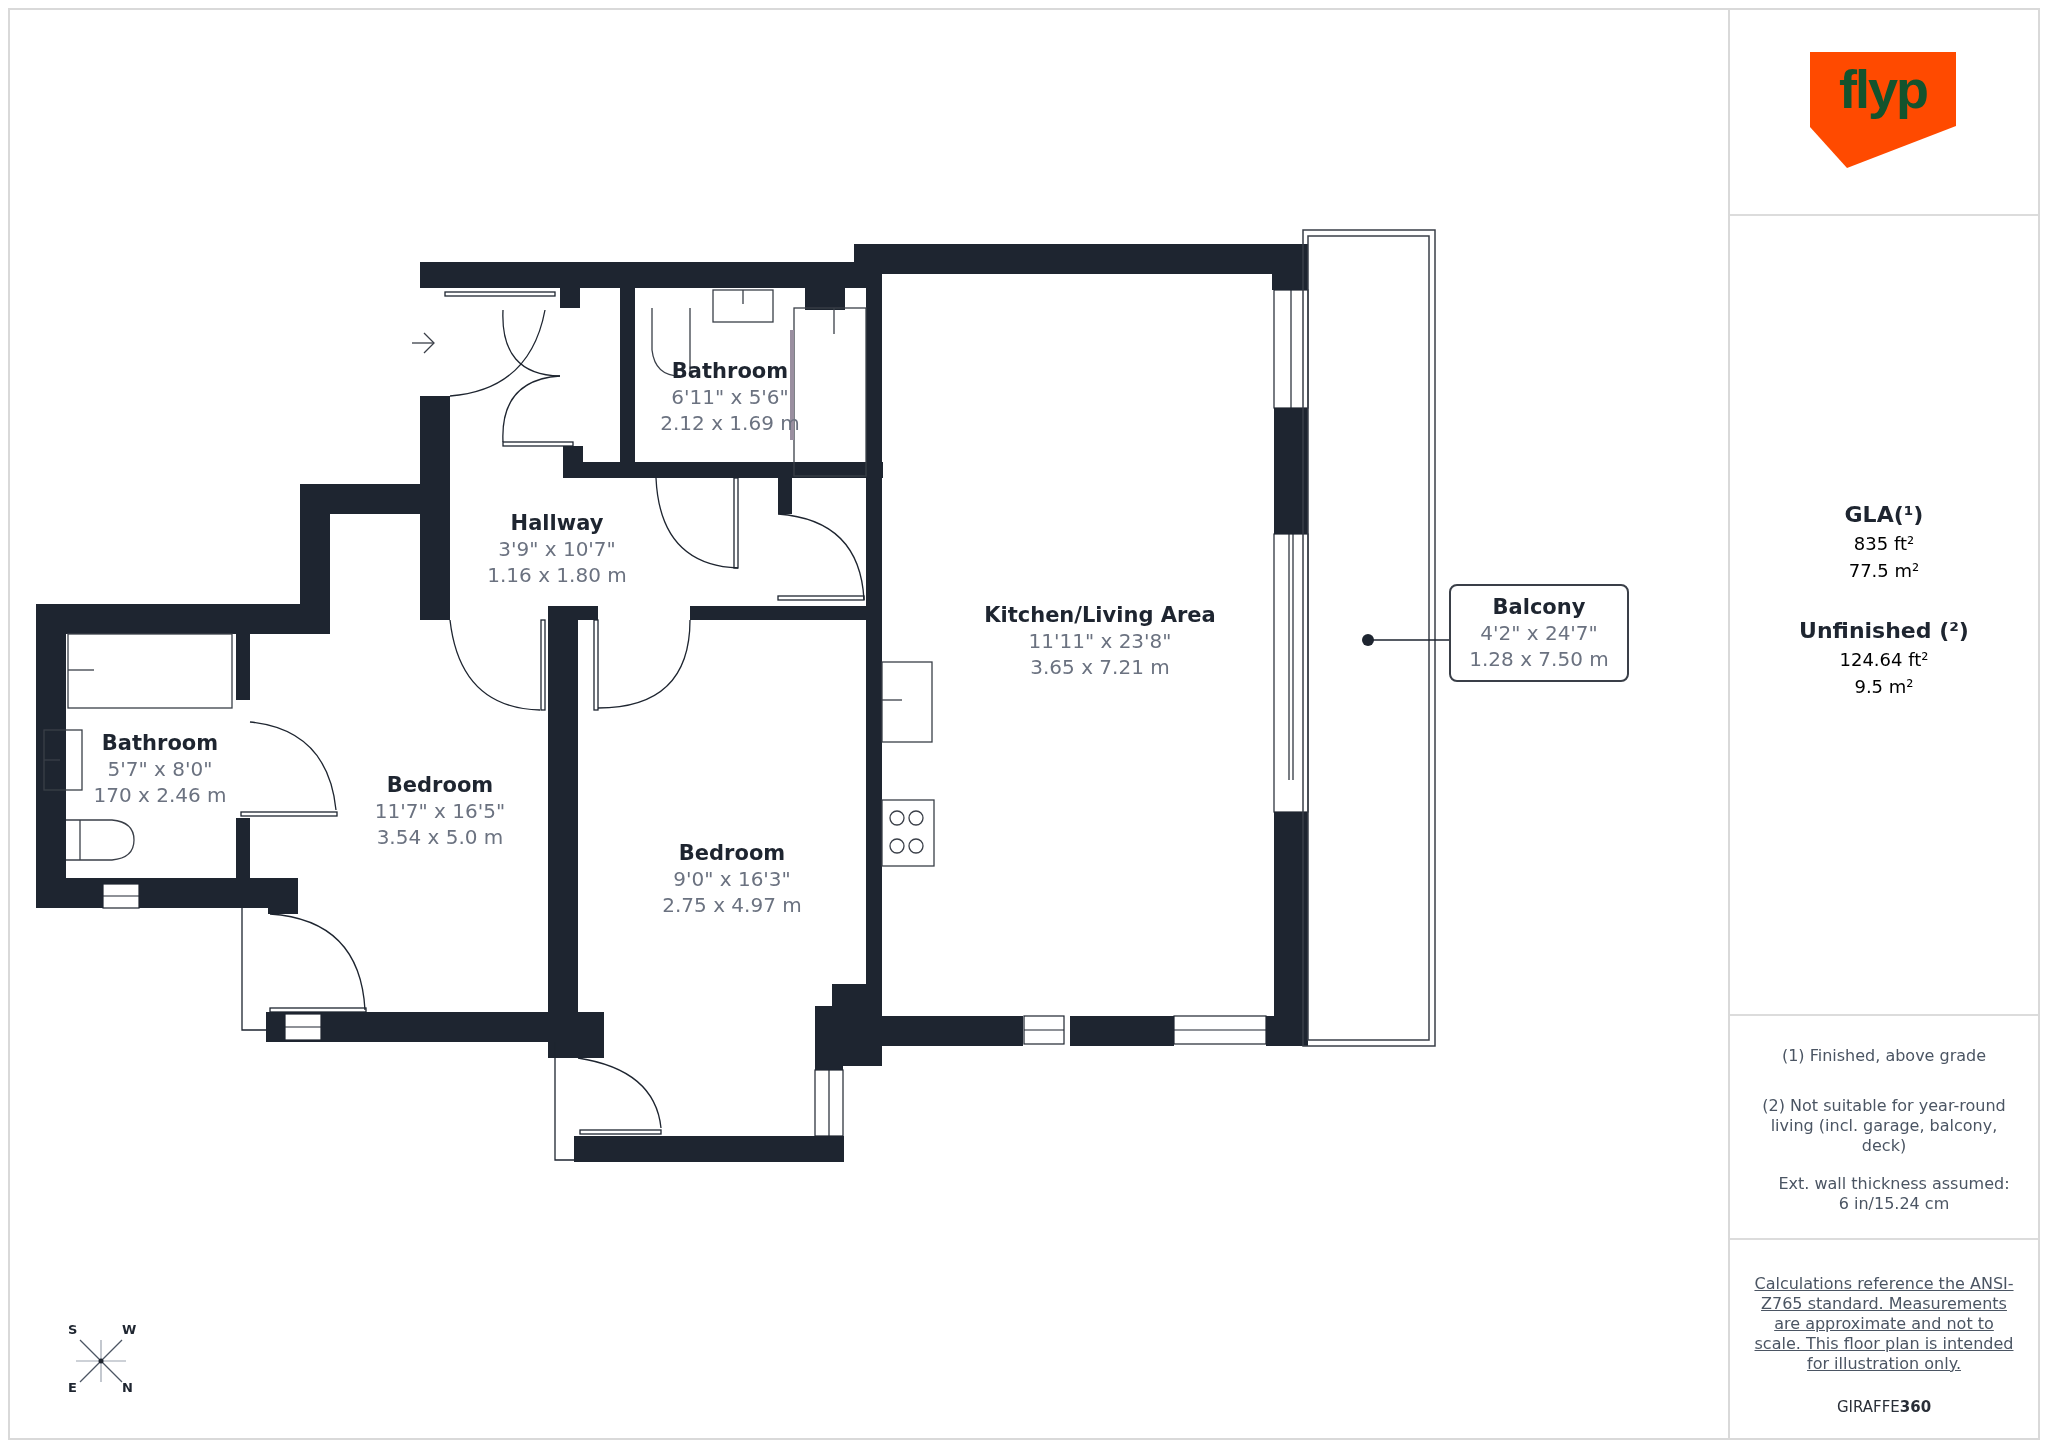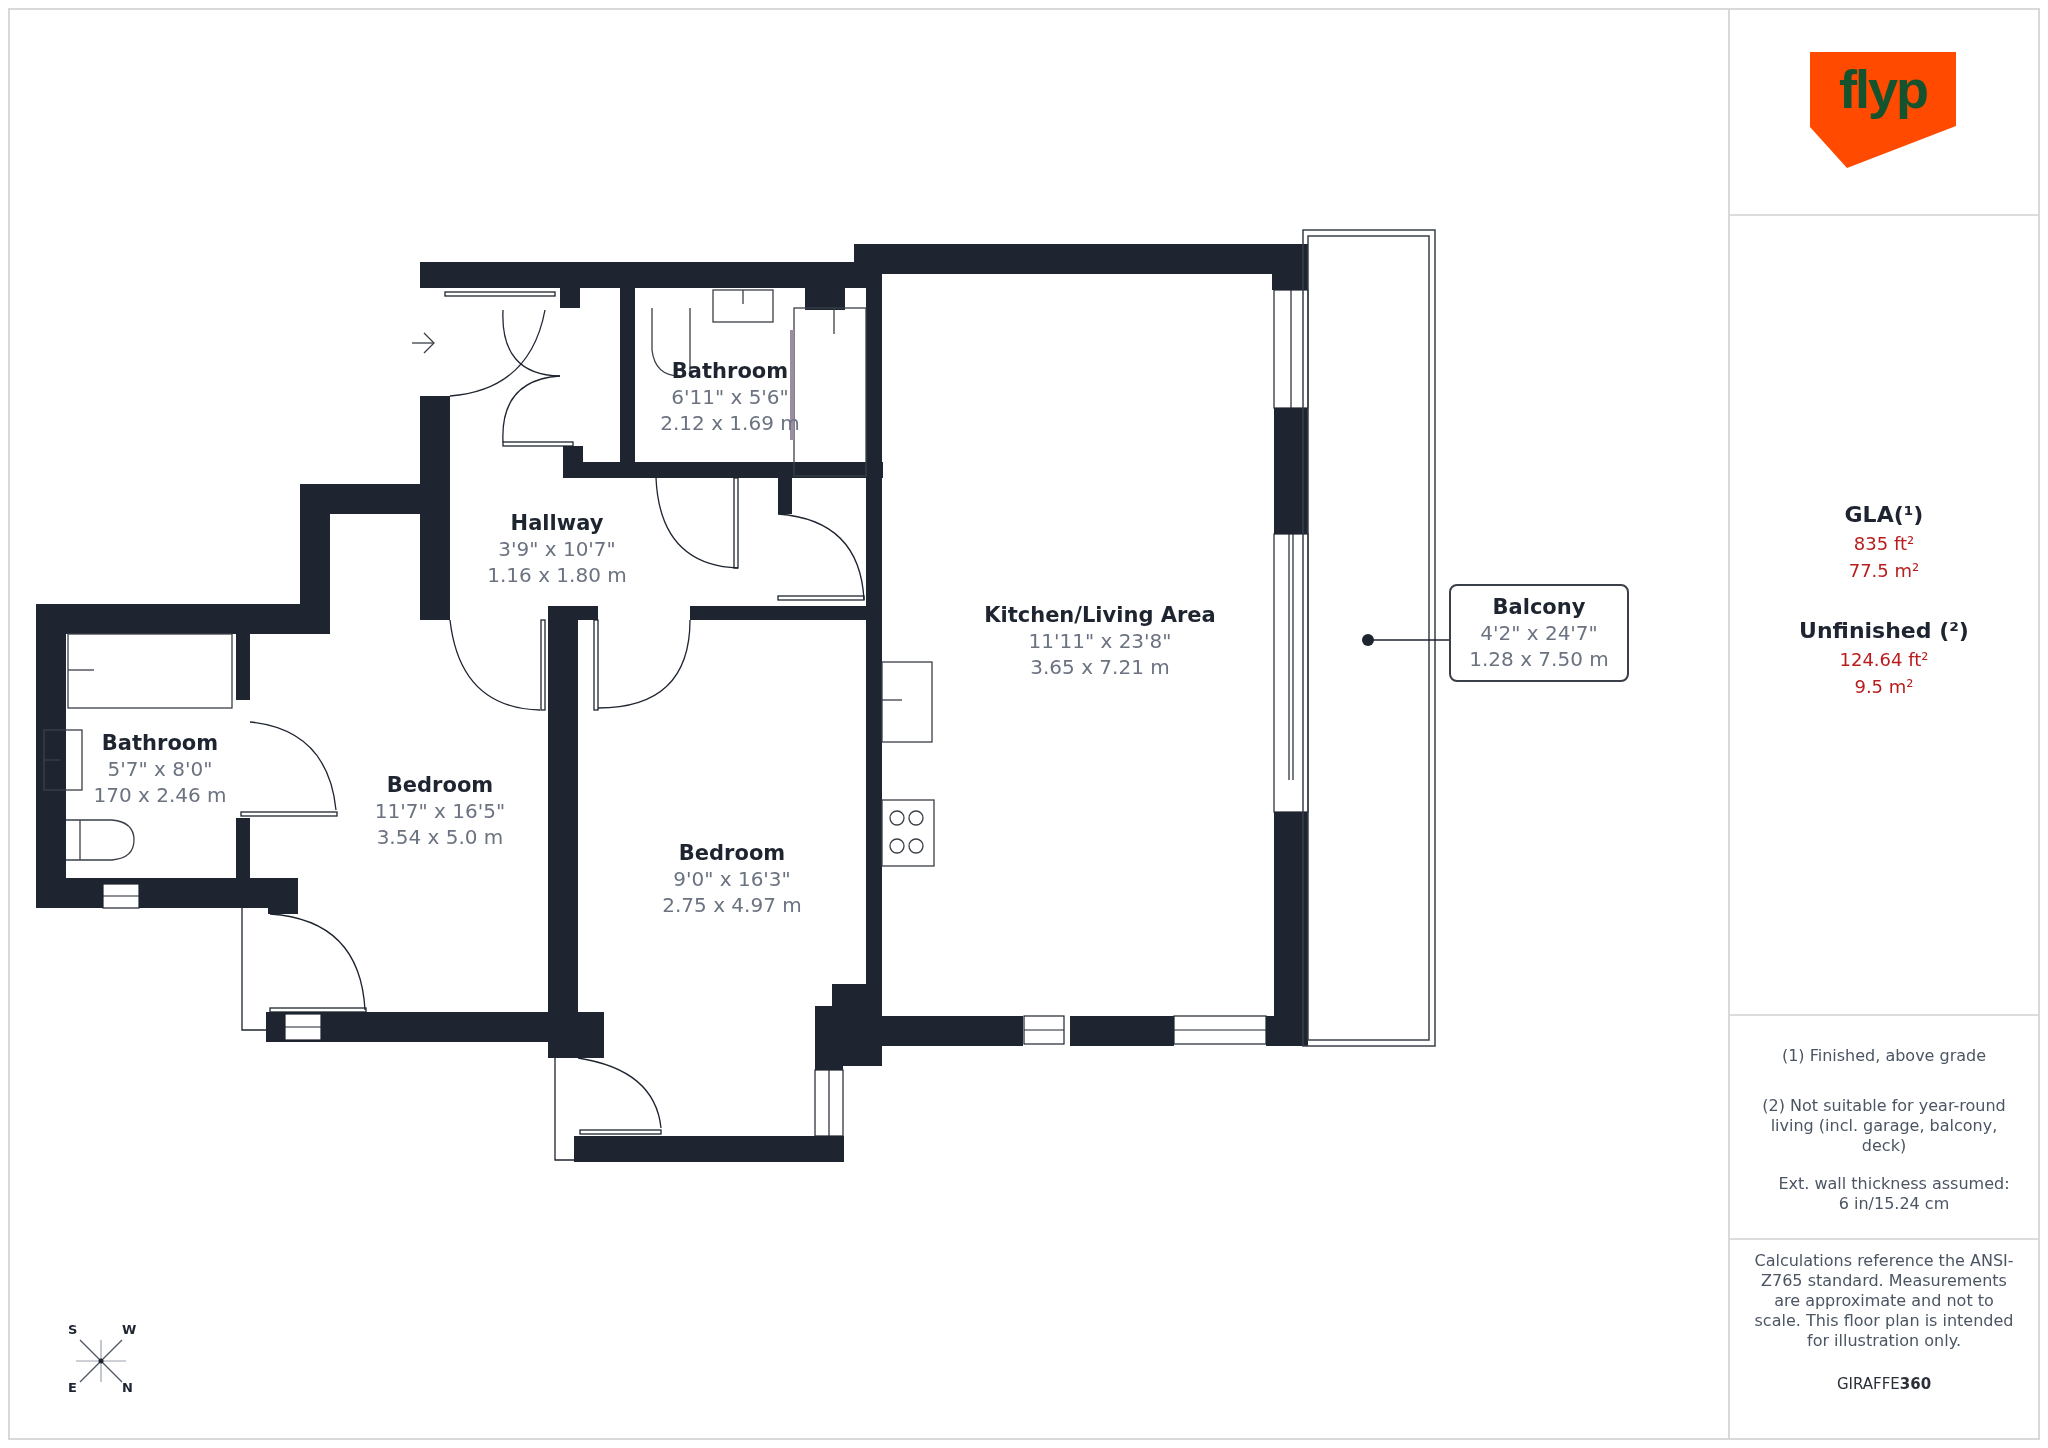--- a/index.html
+++ b/index.html
@@ -8,21 +8,21 @@
   .plan-area { position: absolute; left: 10px; top: 10px; width: 1718px; height: 1428px; }
   .side { position: absolute; left: 1728px; top: 10px; width: 310px; height: 1428px; border-left: 2px solid #d9d9d9; box-sizing: border-box; }
   .side-sec { position: absolute; left: 0; width: 100%; border-bottom: 2px solid #dcdcdc; box-sizing: border-box; text-align: center; }
   .logo-sec { top: 0; height: 206px; }
   .area-sec { top: 206px; height: 800px; }
   .notes-sec { top: 1006px; height: 224px; }
   .legal-sec { top: 1230px; height: 198px; border-bottom: none; }
   .logo { position: absolute; left: 80px; top: 42px; width: 146px; height: 116px; }
   .logo-text { position: absolute; left: 80px; top: 48px; width: 146px; text-align: center; color: #14532d; font-family: "Liberation Sans", sans-serif; font-weight: bold; font-size: 54px; letter-spacing: -2px; }
   .area-title { font-family: "DejaVu Sans", sans-serif; font-weight: bold; color: #1e2530; font-size: 22px; }
-  .area-val { font-family: "DejaVu Sans", sans-serif; color: #b91c1c; font-size: 18px; margin-top: 6px; }
+  .area-val { font-family: "DejaVu Sans", sans-serif; color: #000000; font-size: 18px; margin-top: 6px; }
   .note { font-family: "DejaVu Sans", sans-serif; color: #4b5563; font-size: 16px; line-height: 20px; padding: 0 24px; }
   .brand { font-family: "DejaVu Sans", sans-serif; color: #2a2f38; font-size: 15px; margin-top: 24px; }
   .brand b { font-weight: bold; }
   .room-label { position: absolute; text-align: center; white-space: nowrap; }
   .room-name { font-family: "DejaVu Sans", sans-serif; font-weight: bold; font-size: 21px; color: #1e2530; line-height: 26px; }
   .room-dim { font-family: "DejaVu Sans", sans-serif; font-size: 20px; color: #6b7280; line-height: 26px; }
   .balcony-box { position: absolute; left: 1449px; top: 584px; width: 180px; height: 98px; border: 2px solid #3a3f48; border-radius: 8px; box-sizing: border-box; padding-top: 8px; }
   .compass { position: absolute; left: 60px; top: 1320px; width: 80px; height: 80px; }
   .compass span { position: absolute; font-family: "DejaVu Sans", sans-serif; font-weight: bold; font-size: 13px; color: #1e2530; }
 </style>
@@ -235,16 +235,16 @@
       <div class="area-val">124.64 ft²</div>
       <div class="area-val">9.5 m²</div>
     </div>
   </div>
   <div class="side-sec notes-sec">
     <div class="note" style="margin-top:30px;">(1) Finished, above grade</div>
     <div class="note" style="margin-top:30px;">(2) Not suitable for year-round living (incl. garage, balcony, deck)</div>
     <div class="note" style="margin-top:18px;padding-left:44px;">Ext. wall thickness assumed: 6 in/15.24 cm</div>
   </div>
   <div class="side-sec legal-sec">
-    <div class="note" style="margin-top:11px;">Calculations reference the ANSI-Z765 standard. Measurements are approximate and not to scale. This floor plan is intended for illustration only.</div>
+    <div class="note" style="margin-top:34px;text-decoration:underline;">Calculations reference the ANSI-Z765 standard. Measurements are approximate and not to scale. This floor plan is intended for illustration only.</div>
     <div class="brand"><span>GIRAFFE</span><b>360</b></div>
   </div>
 </div>
 
 </body></html>

